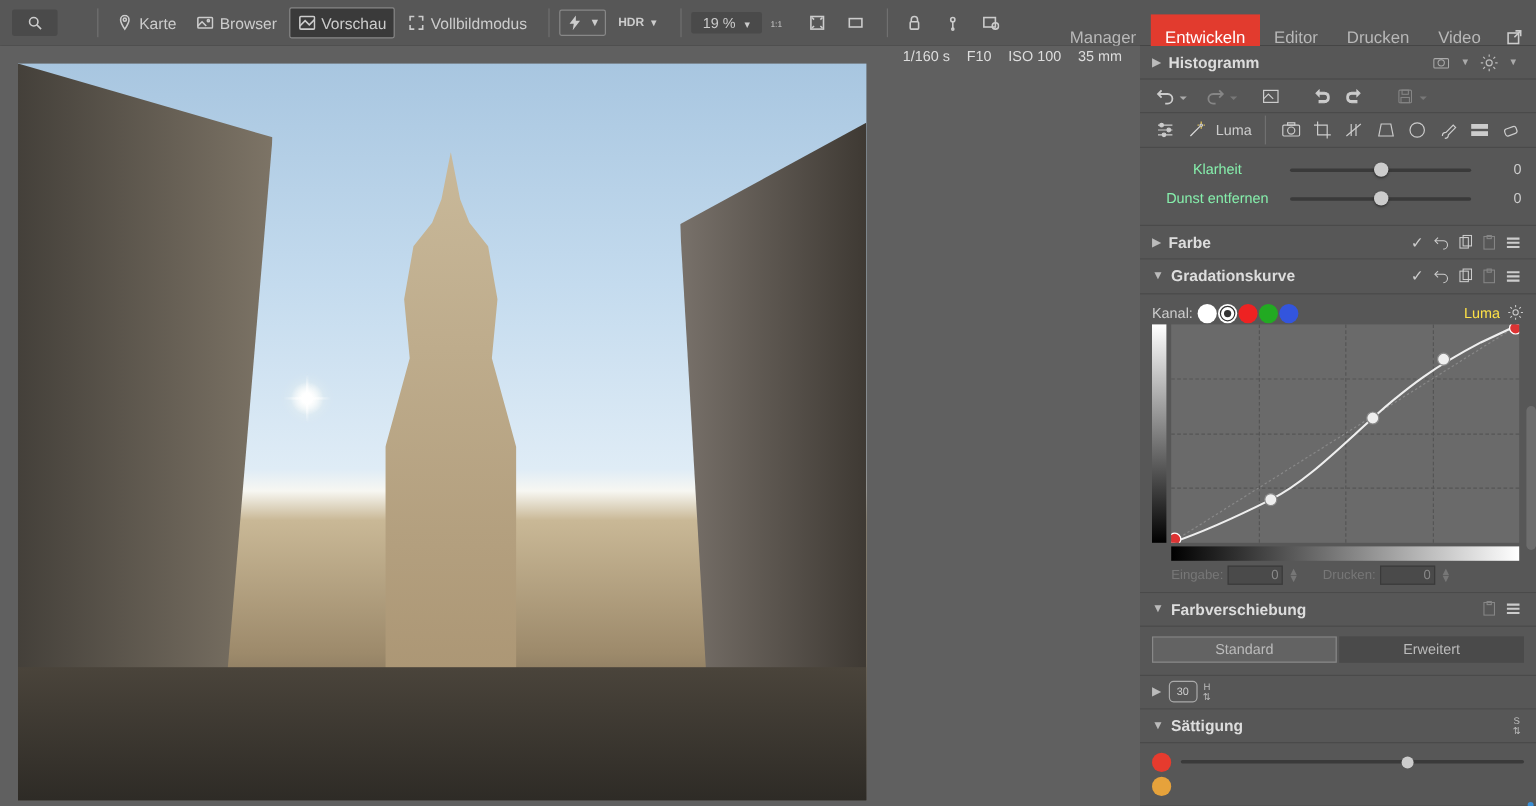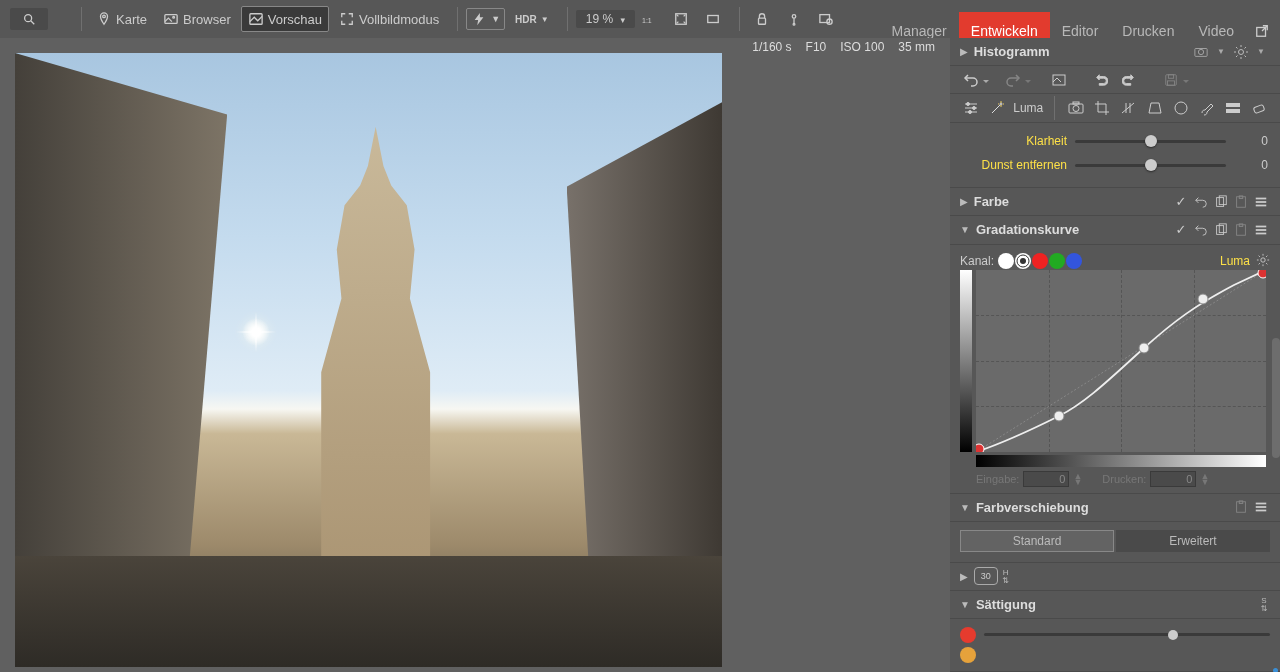--- a/index.html
+++ b/index.html
@@ -39,21 +39,21 @@
 .section-header .tools .ti{width:18px;height:18px;display:flex;align-items:center;justify-content:center;cursor:pointer}
 .toolbar-row{height:36px;display:flex;align-items:center;padding:0 10px;gap:6px;border-bottom:1px solid #4a4a4a}
 .toolbar-row .tbtn{width:22px;height:22px;display:flex;align-items:center;justify-content:center;cursor:pointer;position:relative}
 .toolbar-row .tbtn.disabled{opacity:.4}
 .toolbar-row .dd::after{content:"";position:absolute;right:-7px;top:50%;border:3px solid transparent;border-top-color:#aaa}
 .tool-strip{height:36px;display:flex;align-items:center;padding:0 8px;gap:0;border-bottom:1px solid #4a4a4a}
 .tool-strip .tb{width:28px;height:28px;display:flex;align-items:center;justify-content:center;cursor:pointer}
 .tool-strip .auto{font-size:12px;padding:0 4px}
 .sliders{padding:6px 12px 10px;border-bottom:1px solid #4a4a4a}
 .sliders .row{display:flex;align-items:center;height:24px;gap:8px}
-.sliders .row .lbl{width:105px;text-align:right;font-size:12px;color:#fde047}
+.sliders .row .lbl{width:105px;text-align:center;font-size:12px;color:#86efac}
 .sliders .row .track{flex:1;height:3px;background:#3a3a3a;border-radius:2px;position:relative}
 .sliders .row .track .thumb{position:absolute;left:50%;top:50%;transform:translate(-50%,-50%);width:12px;height:12px;border-radius:50%;background:#ccc;box-shadow:0 1px 2px rgba(0,0,0,.5)}
 .sliders .row .val{width:34px;text-align:right;font-size:12px;color:#ccc}
 
 .curve-body{padding:8px 10px 6px;border-bottom:1px solid #4a4a4a}
 .channel-row{display:flex;align-items:center;gap:4px;margin-bottom:0}
 .channel-row .dots{display:flex;gap:1px}
 .channel-row .dot{width:16px;height:16px;border-radius:50%;cursor:pointer}
 .channel-row .right{margin-left:auto;display:flex;align-items:center;gap:6px;color:#fde047;font-size:12px}
 .curve-wrap{display:flex;gap:4px}

